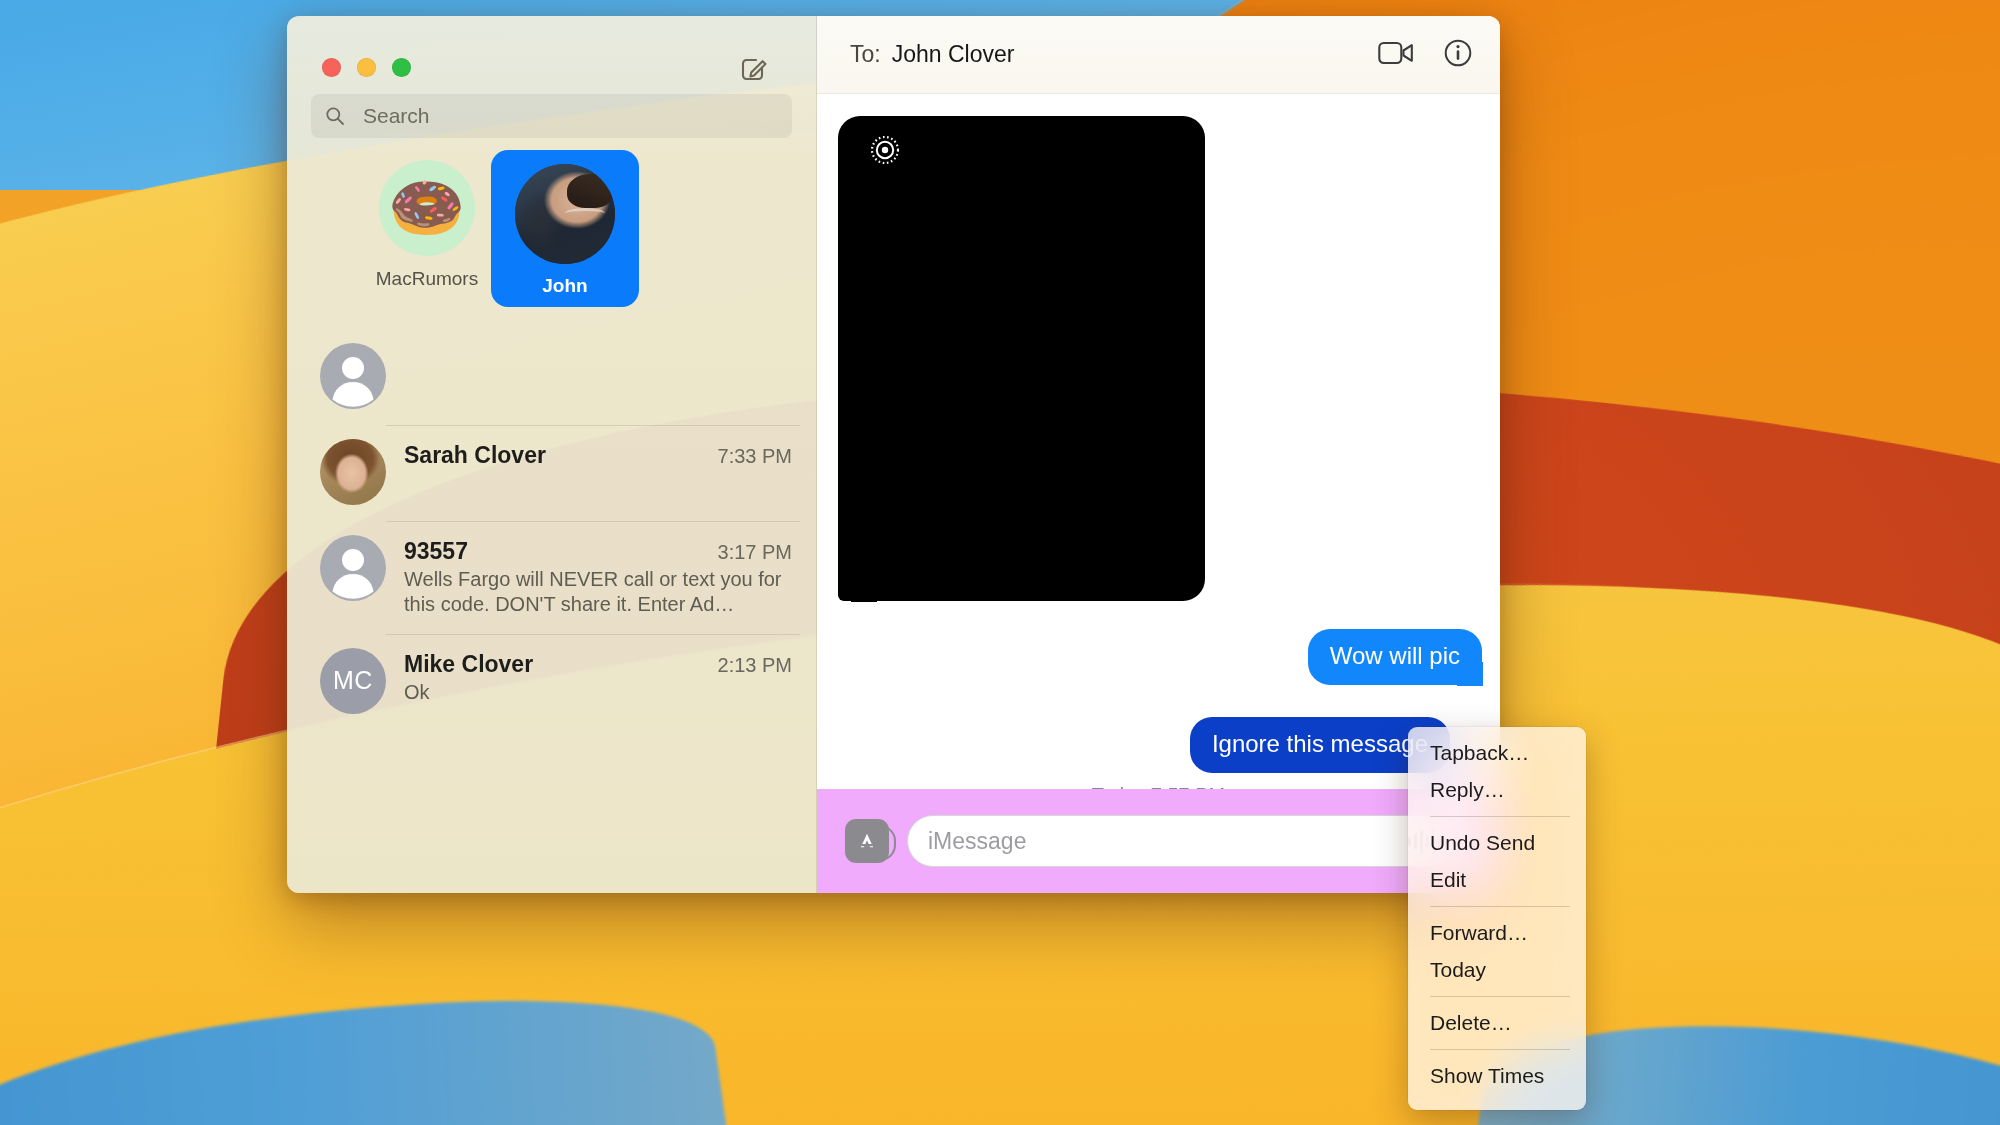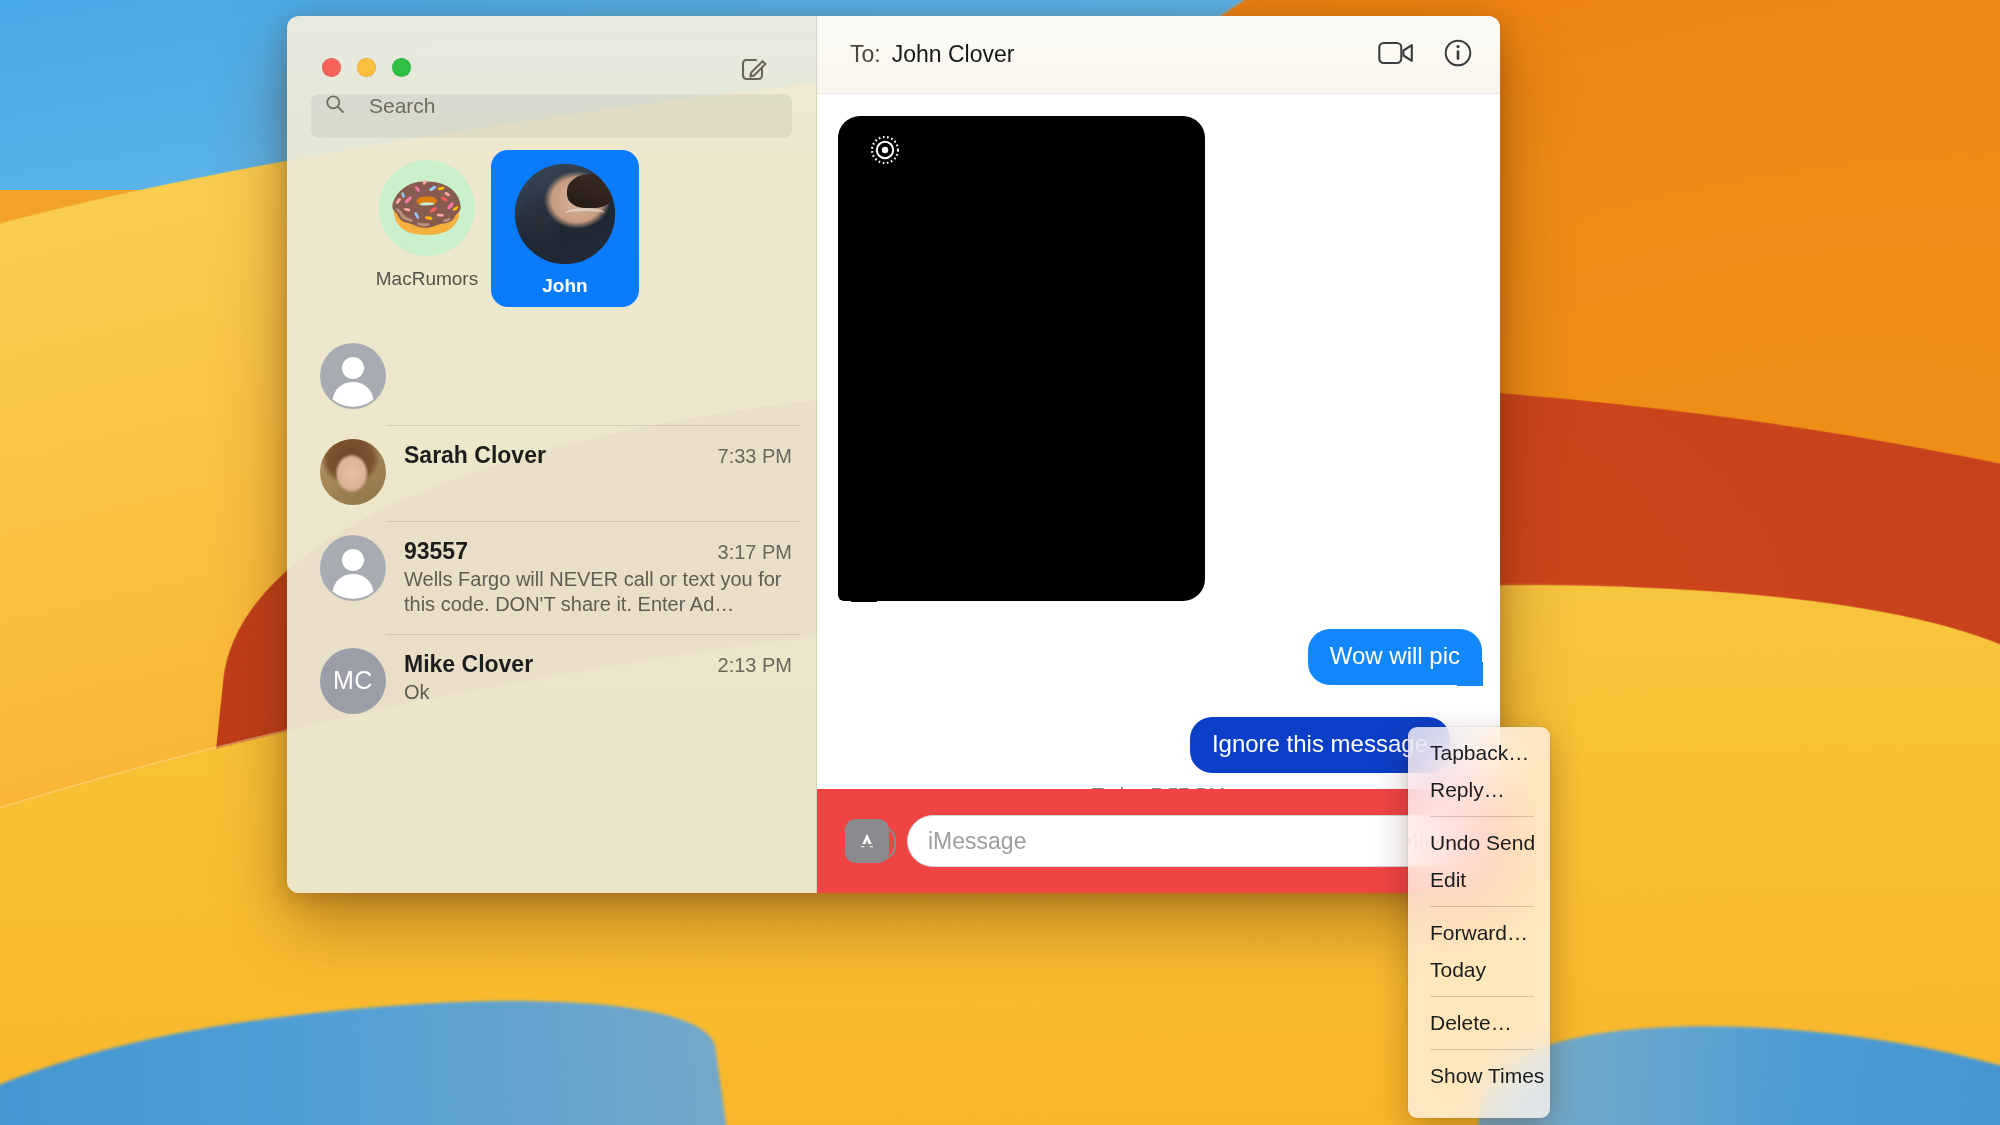--- a/index.html
+++ b/index.html
@@ -120,21 +120,21 @@
   .dot{ width:19px; height:19px; border-radius:50%; }
   .dot.red{ background:#f7635a; box-shadow:inset 0 0 0 .5px rgba(0,0,0,.12); }
   .dot.yellow{ background:#fbbe3f; box-shadow:inset 0 0 0 .5px rgba(0,0,0,.12); }
   .dot.green{ background:#2ec045; box-shadow:inset 0 0 0 .5px rgba(0,0,0,.12); }
   .compose{ position:absolute; right:46px; top:36px; width:32px; height:32px; cursor:default; }
 
   .search-wrap{ padding:0 24px; }
   .search-box{
     height:44px; border-radius:8px;
     background:rgba(0,0,0,.055);
-    display:flex; gap:24px; padding:0 14px;
+    display:flex; align-items:center; gap:18px; padding:0 14px;
   }
   .search-ph{ font-size:21px; color:#6f6c5f; }
 
   
   .pins{ display:flex; gap:14px; padding:22px 24px 0 90px; }
   .pin{ width:100px; display:flex; flex-direction:column; align-items:center; }
   .pin.sel{
     width:148px; background:#0a7cfb; border-radius:17px;
     padding:14px 0 10px; margin-top:-10px;
   }
@@ -210,21 +210,21 @@
             mask-image:radial-gradient(circle 22px at 0 0, transparent 0 22px, #000 22.5px);
   }
   .b-ignore{ right:50px; top:623px; background:#0b3fc8; }
 
   .day-divider{
     position:absolute; left:0; right:0; top:690px; text-align:center;
     font-size:20px; color:#87868a;
   }
 
   .composer{
-    flex:0 0 104px; height:104px; background:#ef4444;
+    flex:0 0 104px; height:104px; background:#f0abfc;
     display:flex; align-items:center; padding:0 26px 0 28px; gap:18px;
     position:relative;
   }
   .appstore{
     width:44px; height:44px; border-radius:11px; background:#8b8b8f;
     display:flex; align-items:center; justify-content:center; flex:0 0 44px;
     position:relative;
   }
   .appstore::after{
     content:""; position:absolute; right:-7px; top:6px; width:16px; height:32px;
@@ -234,22 +234,22 @@
     flex:1 1 auto; height:52px; border:1.4px solid #d6d6d8; border-radius:26px;
     display:flex; align-items:center; padding:0 20px;
     position:relative; background:#fff;
   }
   .msg-ph{ font-size:23px; color:#9d9da1; }
   .wave{ margin-left:auto; display:flex; align-items:center; gap:3px; height:26px; }
   .wave i{ display:block; width:3px; background:#a6a6aa; border-radius:2px; }
 
   
   #ctxmenu{
-    position:absolute; left:1408px; top:727px; width:142px;
-    border-radius:9px; padding:7px 0 24px;
+    position:absolute; left:1408px; top:727px; width:178px;
+    border-radius:9px; padding:7px 0 16px;
     background:rgba(255,245,240,.78);
     backdrop-filter:blur(26px) saturate(150%);
     -webkit-backdrop-filter:blur(26px) saturate(150%);
     box-shadow:0 12px 34px rgba(60,20,0,.30), 0 0 0 .5px rgba(0,0,0,.10);
     font-size:0;
   }
   .mi{
     height:37px; display:flex; align-items:center; padding:0 0 0 22px;
     font-size:21px; color:#1b1b1c; white-space:nowrap;
   }

